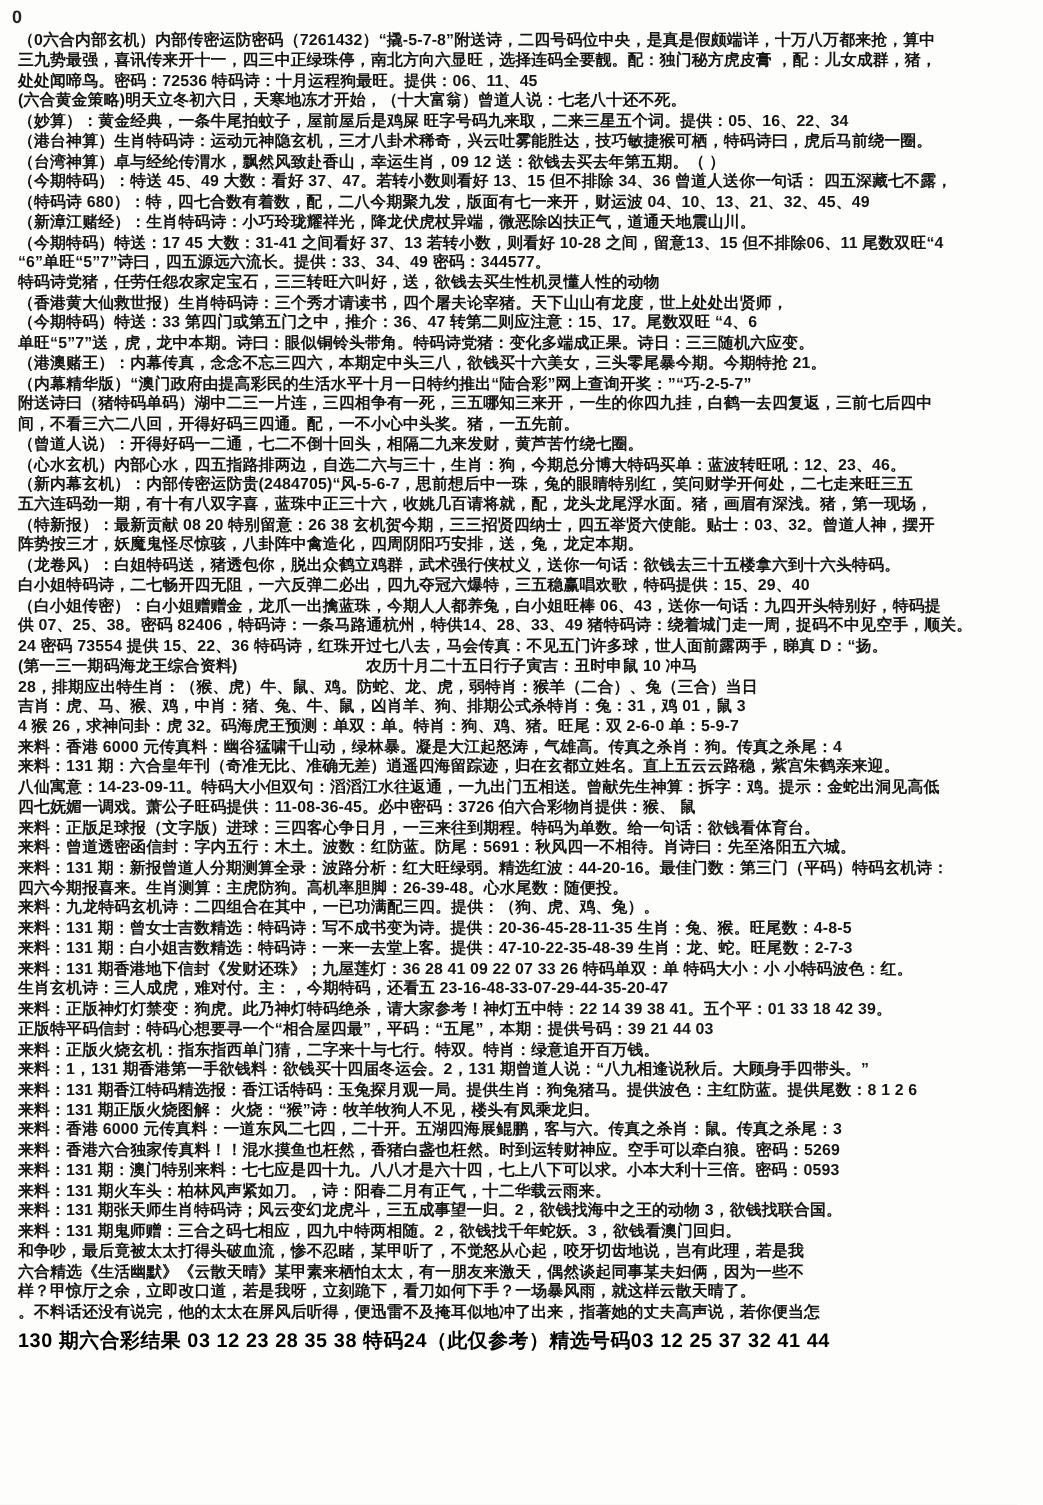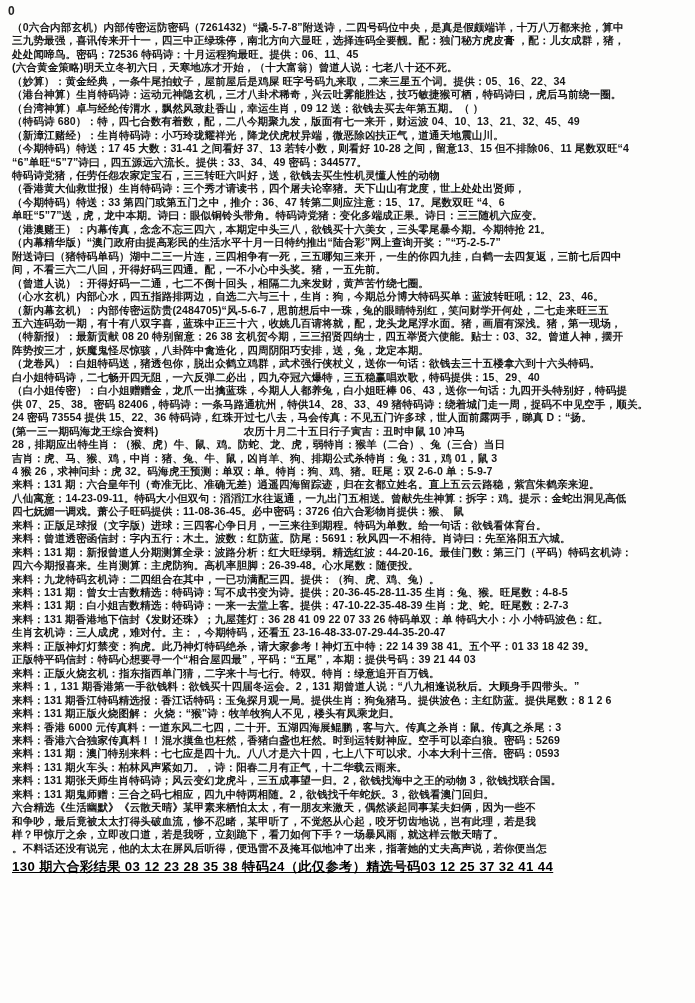--- a/index.html
+++ b/index.html
@@ -38,36 +38,36 @@
     white-space: pre-wrap;
     color: #161616;
     -webkit-font-smoothing: antialiased;
   }
   .line.bold {
     font-size: 13.2px;
     line-height: 17px;
     margin-top: 3px;
     letter-spacing: 0.4px;
     color: #000;
-    text-decoration: underline;
   }
 </style>
 </head>
 <body>
 
 <div class="page">
   <div class="corner-mark">0</div>
   <div class="text-block">
       <div class="line">（0六合内部玄机）内部传密运防密码（7261432）“撬-5-7-8”附送诗，二四号码位中央，是真是假颇端详，十万八万都来抢，算中</div>
       <div class="line">三九势最强，喜讯传来开十一，四三中正绿珠停，南北方向六显旺，选择连码全要靓。配：独门秘方虎皮膏 ，配：儿女成群，猪，</div>
       <div class="line">处处闻啼鸟。密码：72536 特码诗：十月运程狗最旺。提供：06、11、45</div>
       <div class="line">(六合黄金策略)明天立冬初六日，天寒地冻才开始，（十大富翁）曾道人说：七老八十还不死。</div>
       <div class="line">（妙算）：黄金经典，一条牛尾拍蚊子，屋前屋后是鸡屎 旺字号码九来取，二来三星五个词。提供：05、16、22、34</div>
       <div class="line">（港台神算）生肖特码诗：运动元神隐玄机，三才八卦术稀奇，兴云吐雾能胜达，技巧敏捷猴可栖，特码诗曰，虎后马前绕一圈。</div>
       <div class="line">（台湾神算）卓与经纶传渭水，飘然风致赴香山，幸运生肖，09 12 送：欲钱去买去年第五期。（ ）</div>
+      <div class="line">（今期特码）：特送 45、49 大数：看好 37、47。若转小数则看好 13、15 但不排除 34、36 曾道人送你一句话： 四五深藏七不露，</div>
       <div class="line">（特码诗 680）：特，四七合数有着数，配，二八今期聚九发，版面有七一来开，财运波 04、10、13、21、32、45、49</div>
       <div class="line">（新漳江赌经）：生肖特码诗：小巧玲珑耀祥光，降龙伏虎杖异端，微恶除凶扶正气，道通天地震山川。</div>
       <div class="line">（今期特码）特送：17 45 大数：31-41 之间看好 37、13 若转小数，则看好 10-28 之间，留意13、15 但不排除06、11 尾数双旺“4</div>
       <div class="line">“6”单旺“5”7”诗曰，四五源远六流长。提供：33、34、49 密码：344577。</div>
       <div class="line">特码诗党猪，任劳任怨农家定宝石，三三转旺六叫好，送，欲钱去买生性机灵懂人性的动物</div>
       <div class="line">（香港黄大仙救世报）生肖特码诗：三个秀才请读书，四个屠夫论宰猪。天下山山有龙度，世上处处出贤师，</div>
       <div class="line">（今期特码）特送：33 第四门或第五门之中，推介：36、47 转第二则应注意：15、17。尾数双旺 “4、6</div>
       <div class="line">单旺“5”7”送，虎，龙中本期。诗曰：眼似铜铃头带角。特码诗党猪：变化多端成正果。诗日：三三随机六应变。</div>
       <div class="line">（港澳赌王）：内幕传真，念念不忘三四六，本期定中头三八，欲钱买十六美女，三头零尾暴今期。今期特抢 21。</div>
       <div class="line">（内幕精华版）“澳门政府由提高彩民的生活水平十月一日特约推出“陆合彩”网上查询开奖：”“巧-2-5-7”</div>
@@ -81,20 +81,21 @@
       <div class="line">阵势按三才，妖魔鬼怪尽惊骇，八卦阵中禽造化，四周阴阳巧安排，送，兔，龙定本期。</div>
       <div class="line">（龙卷风）：白姐特码送，猪透包你，脱出众鹤立鸡群，武术强行侠杖义，送你一句话：欲钱去三十五楼拿六到十六头特码。</div>
       <div class="line">白小姐特码诗，二七畅开四无阻，一六反弹二必出，四九夺冠六爆特，三五稳赢唱欢歌，特码提供：15、29、40</div>
       <div class="line">（白小姐传密）：白小姐赠赠金，龙爪一出擒蓝珠，今期人人都养兔，白小姐旺棒 06、43，送你一句话：九四开头特别好，特码提</div>
       <div class="line">供 07、25、38。密码 82406，特码诗：一条马路通杭州，特供14、28、33、49 猪特码诗：绕着城门走一周，捉码不中见空手，顺关。</div>
       <div class="line">24 密码 73554 提供 15、22、36 特码诗，红珠开过七八去，马会传真：不见五门许多球，世人面前露两手，睇真 D：“扬。</div>
       <div class="line">(第一三一期码海龙王综合资料)　　　　　　　　农历十月二十五日行子寅吉：丑时申鼠 10 冲马</div>
       <div class="line">28，排期应出特生肖：（猴、虎）牛、鼠、鸡。防蛇、龙、虎，弱特肖：猴羊（二合）、兔（三合）当日</div>
       <div class="line">吉肖：虎、马、猴、鸡，中肖：猪、兔、牛、鼠，凶肖羊、狗、排期公式杀特肖：兔：31，鸡 01，鼠 3</div>
       <div class="line">4 猴 26，求神问卦：虎 32。码海虎王预测：单双：单。特肖：狗、鸡、猪。旺尾：双 2-6-0 单：5-9-7</div>
+      <div class="line">来料：香港 6000 元传真料：幽谷猛啸千山动，绿林暴。凝是大江起怒涛，气雄高。传真之杀肖：狗。传真之杀尾：4</div>
       <div class="line">来料：131 期：六合皇年刊（奇准无比、准确无差）逍遥四海留踪迹，归在玄都立姓名。直上五云云路稳，紫宫朱鹤亲来迎。</div>
       <div class="line">八仙寓意：14-23-09-11。特码大小但双句：滔滔江水往返通，一九出门五相送。曾献先生神算：拆字：鸡。提示：金蛇出洞见高低</div>
       <div class="line">四七妩媚一调戏。萧公子旺码提供：11-08-36-45。必中密码：3726 伯六合彩物肖提供：猴、 鼠</div>
       <div class="line">来料：正版足球报（文字版）进球：三四客心争日月，一三来往到期程。特码为单数。给一句话：欲钱看体育台。</div>
       <div class="line">来料：曾道透密函信封：字内五行：木土。波数：红防蓝。防尾：5691：秋风四一不相待。肖诗曰：先至洛阳五六城。</div>
       <div class="line">来料：131 期：新报曾道人分期测算全录：波路分析：红大旺绿弱。精选红波：44-20-16。最佳门数：第三门（平码）特码玄机诗：</div>
       <div class="line">四六今期报喜来。生肖测算：主虎防狗。高机率胆脚：26-39-48。心水尾数：随便投。</div>
       <div class="line">来料：九龙特码玄机诗：二四组合在其中，一已功满配三四。提供：（狗、虎、鸡、兔）。</div>
       <div class="line">来料：131 期：曾女士吉数精选：特码诗：写不成书变为诗。提供：20-36-45-28-11-35 生肖：兔、猴。旺尾数：4-8-5</div>
       <div class="line">来料：131 期：白小姐吉数精选：特码诗：一来一去堂上客。提供：47-10-22-35-48-39 生肖：龙、蛇。旺尾数：2-7-3</div>
@@ -105,19 +106,19 @@
       <div class="line">来料：正版火烧玄机：指东指西单门猜，二字来十与七行。特双。特肖：绿意追开百万钱。</div>
       <div class="line">来料：1，131 期香港第一手欲钱料：欲钱买十四届冬运会。2，131 期曾道人说：“八九相逢说秋后。大顾身手四带头。”</div>
       <div class="line">来料：131 期香江特码精选报：香江话特码：玉兔探月观一局。提供生肖：狗兔猪马。提供波色：主红防蓝。提供尾数：8 1 2 6</div>
       <div class="line">来料：131 期正版火烧图解： 火烧：“猴”诗：牧羊牧狗人不见，楼头有凤乘龙归。</div>
       <div class="line">来料：香港 6000 元传真料：一道东风二七四，二十开。五湖四海展鲲鹏，客与六。传真之杀肖：鼠。传真之杀尾：3</div>
       <div class="line">来料：香港六合独家传真料！！混水摸鱼也枉然，香猪白盏也枉然。时到运转财神应。空手可以牵白狼。密码：5269</div>
       <div class="line">来料：131 期：澳门特别来料：七七应是四十九。八八才是六十四，七上八下可以求。小本大利十三倍。密码：0593</div>
       <div class="line">来料：131 期火车头：柏林风声紧如刀。，诗：阳春二月有正气，十二华载云雨来。</div>
       <div class="line">来料：131 期张天师生肖特码诗；风云变幻龙虎斗，三五成事望一归。2，欲钱找海中之王的动物 3，欲钱找联合国。</div>
       <div class="line">来料：131 期鬼师赠：三合之码七相应，四九中特两相随。2，欲钱找千年蛇妖。3，欲钱看澳门回归。</div>
+      <div class="line">和争吵，最后竟被太太打得头破血流，惨不忍睹，某甲听了，不觉怒从心起，咬牙切齿地说，岂有此理，若是我</div>
       <div class="line">六合精选《生活幽默》《云散天晴》某甲素来栖怕太太，有一朋友来激天，偶然谈起同事某夫妇俩，因为一些不</div>
-      <div class="line">和争吵，最后竟被太太打得头破血流，惨不忍睹，某甲听了，不觉怒从心起，咬牙切齿地说，岂有此理，若是我</div>
       <div class="line">样？甲惊厅之余，立即改口道，若是我呀，立刻跪下，看刀如何下手？一场暴风雨，就这样云散天晴了。</div>
       <div class="line">。不料话还没有说完，他的太太在屏风后听得，便迅雷不及掩耳似地冲了出来，指著她的丈夫高声说，若你便当怎</div>
       <div class="line bold">130 期六合彩结果 03 12 23 28 35 38 特码24（此仅参考）精选号码03 12 25 37 32 41 44</div>
     </div>
 </div>
 
 </body></html>

